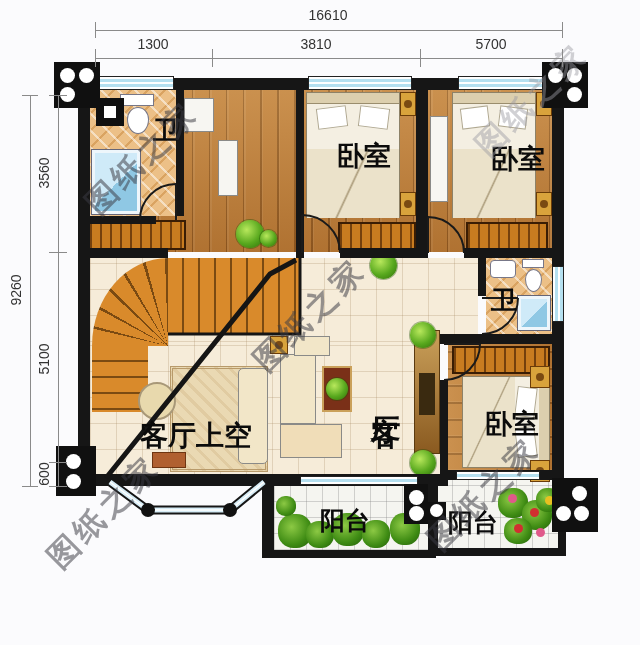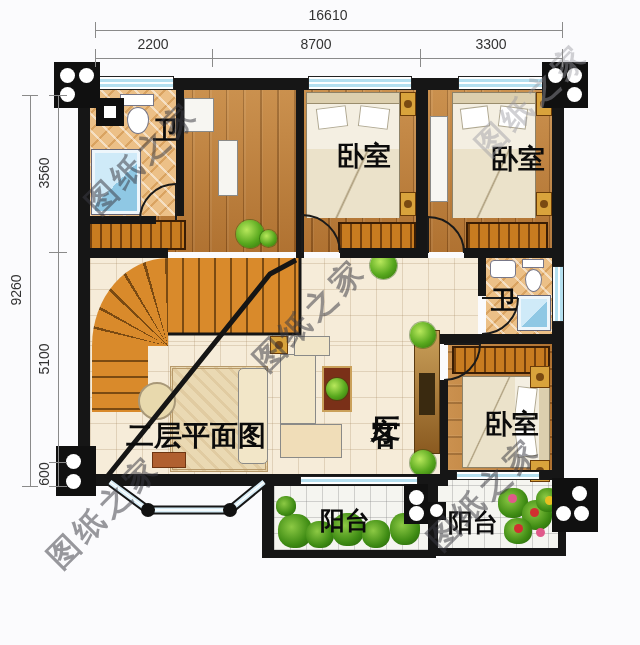--- a/index.html
+++ b/index.html
@@ -81,23 +81,23 @@
 
   <div class="dimline" style="left:95px;top:30px;width:467px;height:1px"></div>
   <div class="dimline" style="left:95px;top:22px;width:1px;height:16px"></div>
   <div class="dimline" style="left:562px;top:22px;width:1px;height:16px"></div>
   <span class="dim dimc" style="left:328px;top:15px">16610</span>
   <div class="dimline" style="left:95px;top:58px;width:467px;height:1px"></div>
   <div class="dimline" style="left:95px;top:49px;width:1px;height:18px"></div>
   <div class="dimline" style="left:212px;top:49px;width:1px;height:18px"></div>
   <div class="dimline" style="left:420px;top:49px;width:1px;height:18px"></div>
   <div class="dimline" style="left:562px;top:49px;width:1px;height:18px"></div>
-  <span class="dim dimc" style="left:153px;top:44px">2200</span>
-  <span class="dim dimc" style="left:316px;top:44px">8700</span>
-  <span class="dim dimc" style="left:491px;top:44px">3300</span>
+  <span class="dim dimc" style="left:153px;top:44px">1300</span>
+  <span class="dim dimc" style="left:316px;top:44px">3810</span>
+  <span class="dim dimc" style="left:491px;top:44px">5700</span>
 
   <div class="dimline" style="left:30px;top:95px;width:1px;height:391px"></div>
   <div class="dimline" style="left:22px;top:95px;width:16px;height:1px"></div>
   <div class="dimline" style="left:22px;top:486px;width:16px;height:1px"></div>
   <span class="dim dimv" style="left:16px;top:290px">9260</span>
   <div class="dimline" style="left:58px;top:95px;width:1px;height:391px"></div>
   <div class="dimline" style="left:49px;top:95px;width:18px;height:1px"></div>
   <div class="dimline" style="left:49px;top:252px;width:18px;height:1px"></div>
   <div class="dimline" style="left:49px;top:462px;width:18px;height:1px"></div>
   <div class="dimline" style="left:49px;top:486px;width:18px;height:1px"></div>
@@ -286,21 +286,21 @@
     <path d="M110,482 L148,510 L230,510 L264,482" stroke="#ffffff" stroke-width="1.5" fill="none"></path>
     <circle cx="148" cy="510" r="7" fill="#111"></circle>
     <circle cx="230" cy="510" r="7" fill="#111"></circle>
   </svg>
 
   <span class="rlabel" style="left:166px;top:130px;font-size:26px">卫</span>
   <span class="rlabel" style="left:364px;top:156px;font-size:27px">卧室</span>
   <span class="rlabel" style="left:518px;top:159px;font-size:27px">卧室</span>
   <span class="rlabel" style="left:504px;top:300px;font-size:26px">卫</span>
   <span class="rlabel vert" style="left:385px;top:393px;font-size:30px">客厅</span>
-  <span class="rlabel" style="left:196px;top:436px;font-size:28px">二层平面图</span>
+  <span class="rlabel" style="left:196px;top:436px;font-size:28px">客厅上空</span>
   <span class="rlabel" style="left:512px;top:424px;font-size:27px">卧室</span>
   <span class="rlabel" style="left:345px;top:520px;font-size:25px">阳台</span>
   <span class="rlabel" style="left:473px;top:522px;font-size:25px">阳台</span>
 
   <span class="wm" style="left:142px;top:158px">图纸之家</span>
   <span class="wm" style="left:310px;top:315px">图纸之家</span>
   <span class="wm light" style="left:532px;top:100px">图纸之家</span>
   <span class="wm" style="left:104px;top:512px">图纸之家</span>
   <span class="wm" style="left:484px;top:494px">图纸之家</span>
 

